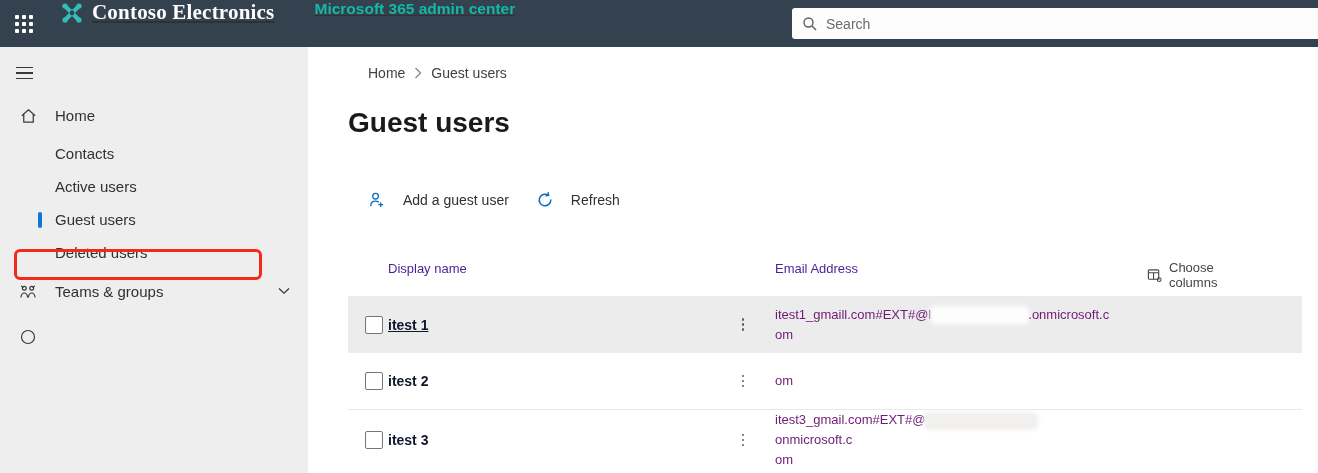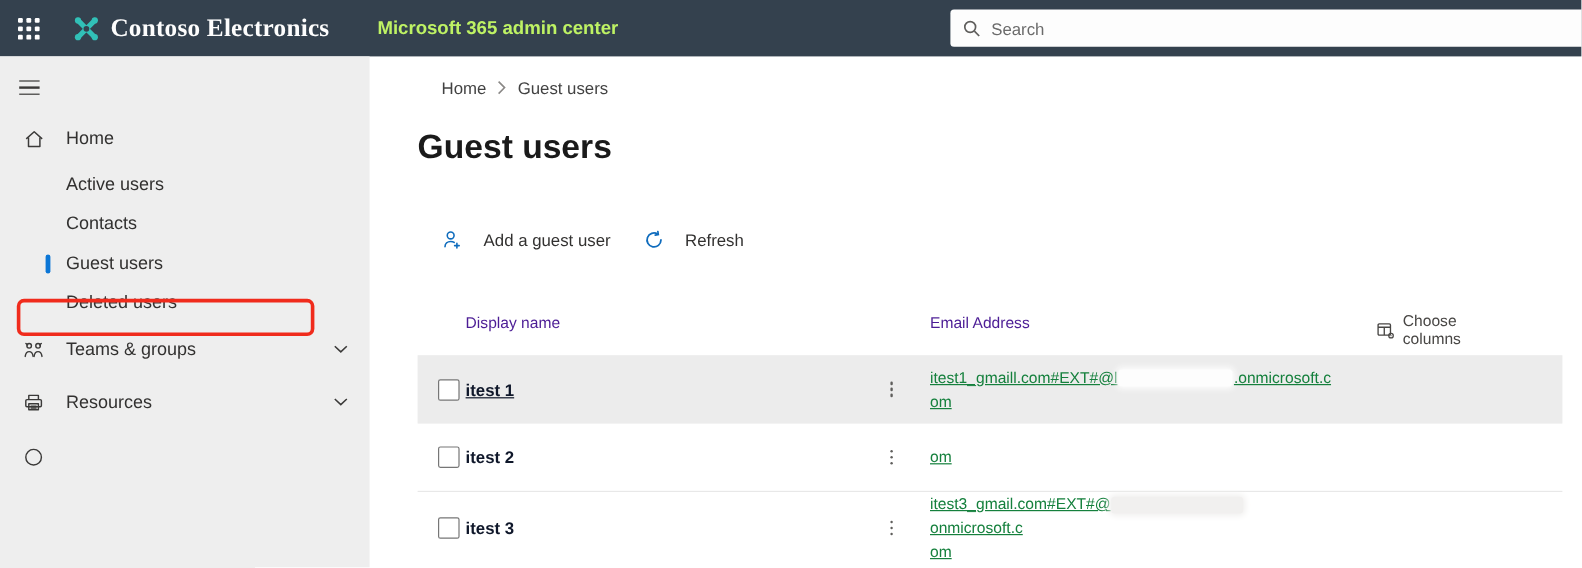--- a/index.html
+++ b/index.html
@@ -1,26 +1,26 @@
 <!DOCTYPE html>
 <html><head>
 <meta charset="utf-8">
 <style>
   * { margin:0; padding:0; box-sizing:border-box; }
   html,body { width:1318px; height:473px; overflow:hidden; background:#fff;
     font-family:"Liberation Sans", sans-serif; color:#323130; }
 
   
-  .topbar { position:relative; height:47px; background:#34414e; display:flex; align-items:center; }
+  .topbar { position:relative; height:47px; background:#34414e; display:flex; align-items:flex-start;text-decoration:underline; }
   .waffle { width:48px; height:47px; display:flex; align-items:center; justify-content:center; cursor:pointer; }
   .waffle-grid { display:grid; grid-template-columns:repeat(3,4px); grid-template-rows:repeat(3,4px); gap:3px; }
   .waffle-grid span { width:4px; height:4px; background:#fff; border-radius:1px; }
   .brand { display:flex; align-items:center; gap:8px; margin-left:12px; }
   .brand-text { font-family:"Liberation Serif", serif; font-size:21px; font-weight:600; color:#fdfdfd; letter-spacing:.2px; }
-  .app-title { margin-left:40px; font-size:15.5px; font-weight:700; color:#bef264; }
+  .app-title { margin-left:40px; font-size:15.5px; font-weight:700; color:#14b8a6; }
   .searchbox { position:absolute; left:792px; top:8px; width:540px; height:31px; background:#fdfdfd;
     border-radius:3px; display:flex; align-items:center; padding:0 10px; gap:8px; }
   .searchbox input { border:none; outline:none; background:transparent; font-size:14px; flex:1;
     font-family:"Liberation Sans", sans-serif; color:#323130; }
   .searchbox input::placeholder { color:#6b6b6b; }
 
   
   .shell { display:flex; height:426px; }
 
   
@@ -58,21 +58,21 @@
     font-size:13px; color:#484644; cursor:pointer;margin-left:37px; }
   .trow { height:57px; }
   .trow.shaded { background:#ececec; }
   .trow.divided { border-bottom:1px solid #e8e8e8; }
   .checkbox { width:18px; height:18px; border:1px solid #767676; border-radius:2px; background:#fff;
     margin-left:17px; cursor:pointer; }
   .dname { font-size:14px; font-weight:600; color:#0f172a; cursor:pointer; }
   .dname.underl { text-decoration:underline; }
   .kebab { display:flex; flex-direction:column; gap:2.5px; align-items:center; cursor:pointer; width:16px; }
   .kebab span { width:2.5px; height:2.5px; border-radius:50%; background:#5f5e5c; }
-  .email { font-size:13px; color:#15803d; line-height:20px;text-decoration:underline; }
+  .email { font-size:13px; color:#701a75; line-height:20px; }
   .redact { display:inline-block; height:14px; vertical-align:middle; border-radius:3px; margin:0 1px; }
   .redact.on-gray { background:#fdfdfd; box-shadow:0 0 5px 2px #fdfdfd; }
   .redact.on-white { background:#f1f0ef; box-shadow:0 0 5px 2px #f1f0ef; }
   .rw1 { width:95px; } .rw2 { width:100px; } .rw3 { width:110px; }
 
   svg { display:block; }
 </style>
 </head>
 <body>
 
@@ -132,25 +132,25 @@
         <svg width="19" height="19" viewBox="0 0 20 20" fill="none" stroke="#3b3a39" stroke-width="1.3" stroke-linejoin="round">
           <path d="M3 10.2 10 4l7 6.2"></path>
             <path d="M5 9v8h10V9"></path>
         </svg>
       </span>
       <span class="lbl">Home</span>
     </div>
 
 
     <div class="nav-item sub">
+      <span class="lbl">Contacts</span>
+    </div>
+
+    <div class="nav-item sub">
       <span class="lbl">Active users</span>
-    </div>
-
-    <div class="nav-item sub">
-      <span class="lbl">Contacts</span>
     </div>
 
     <div class="nav-item sub selected">
       <span class="sel-bar"></span>
       <span class="lbl">Guest users</span>
     </div>
 
     <div class="nav-item sub">
       <span class="lbl">Deleted users</span>
     </div>
@@ -167,36 +167,20 @@
       </span>
       <span class="lbl">Teams &amp; groups</span>
       <span class="chev">
         <svg width="12" height="8" viewBox="0 0 12 8" fill="none" stroke="#3b3a39" stroke-width="1.3">
             <path d="M1 1.5 6 6.2 11 1.5"></path>
           </svg>
       </span>
     </div>
 
 
-    <div class="nav-item top">
-      <span class="ico">
-        <svg width="20" height="20" viewBox="0 0 20 20" fill="none" stroke="#3b3a39" stroke-width="1.2" stroke-linejoin="round">
-          <path d="M6 8V4.5h8V8"></path>
-            <rect x="3.5" y="8" width="13" height="6" rx="1"></rect>
-          <rect x="6" y="11.5" width="8" height="5"></rect>
-            <path d="M7.5 13.5h5M7.5 15h5"></path>
-        </svg>
-      </span>
-      <span class="lbl">Resources</span>
-      <span class="chev">
-        <svg width="12" height="8" viewBox="0 0 12 8" fill="none" stroke="#3b3a39" stroke-width="1.3">
-            <path d="M1 1.5 6 6.2 11 1.5"></path>
-          </svg>
-      </span>
-    </div>
 
     <div class="partial-item">
       <span class="ico">
         <svg width="20" height="20" viewBox="0 0 20 20" fill="none" stroke="#3b3a39" stroke-width="1.2">
           <circle cx="10" cy="12" r="6.5"></circle>
         </svg>
       </span>
     </div>
 
     <div class="red-box"></div>

